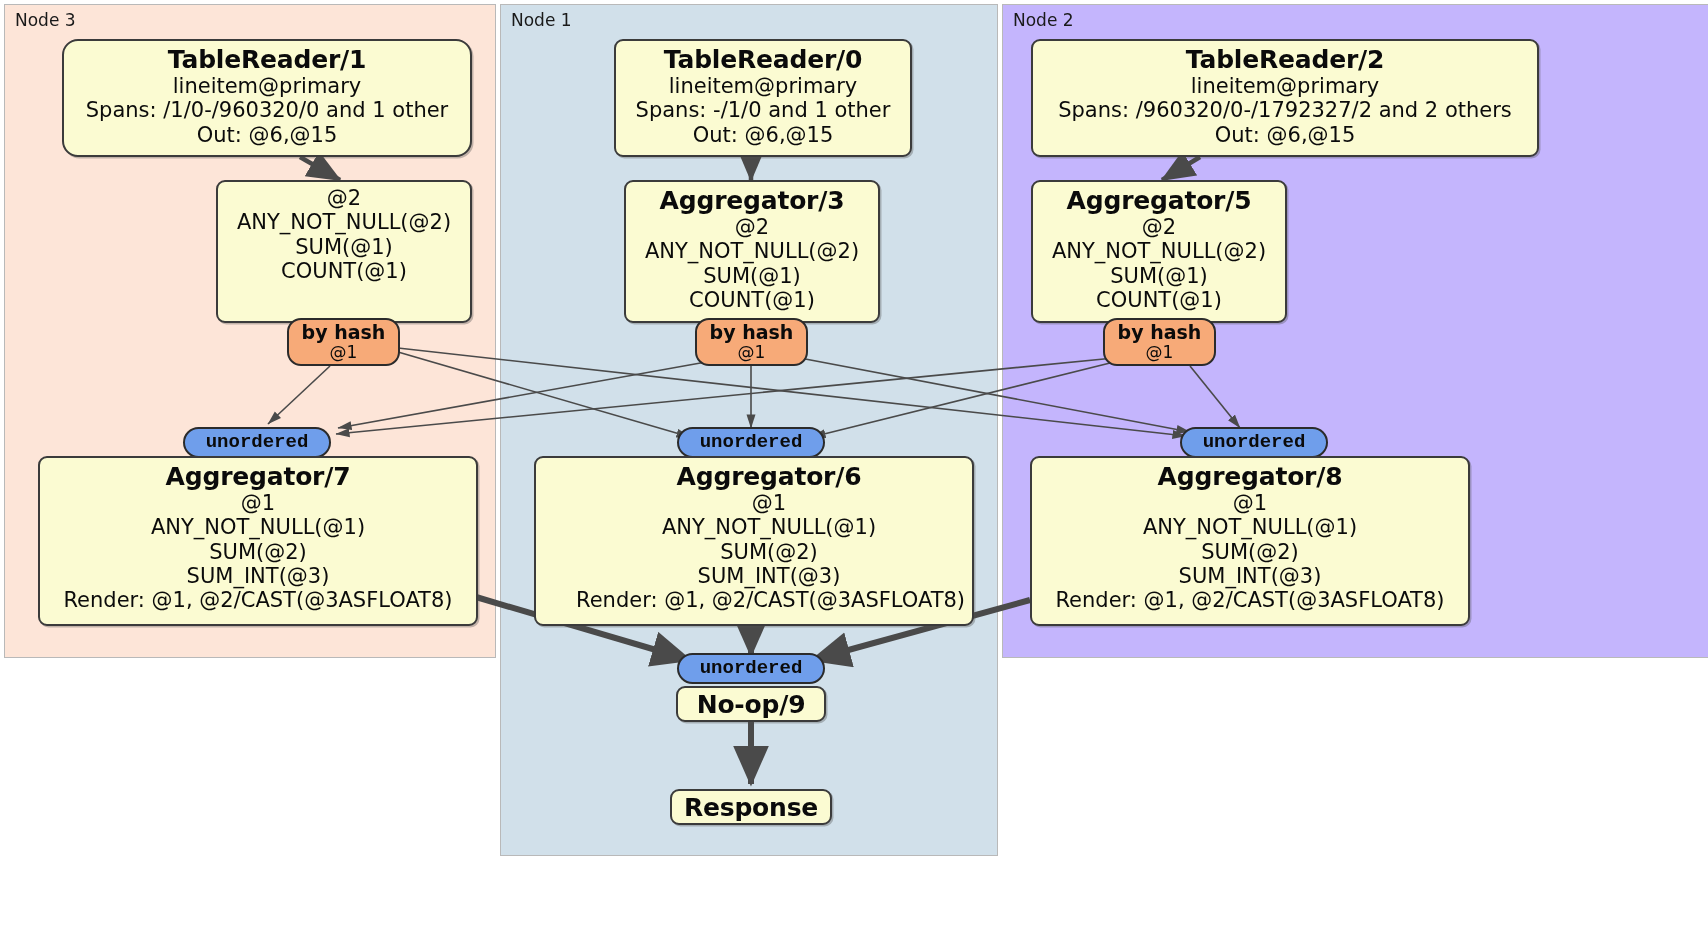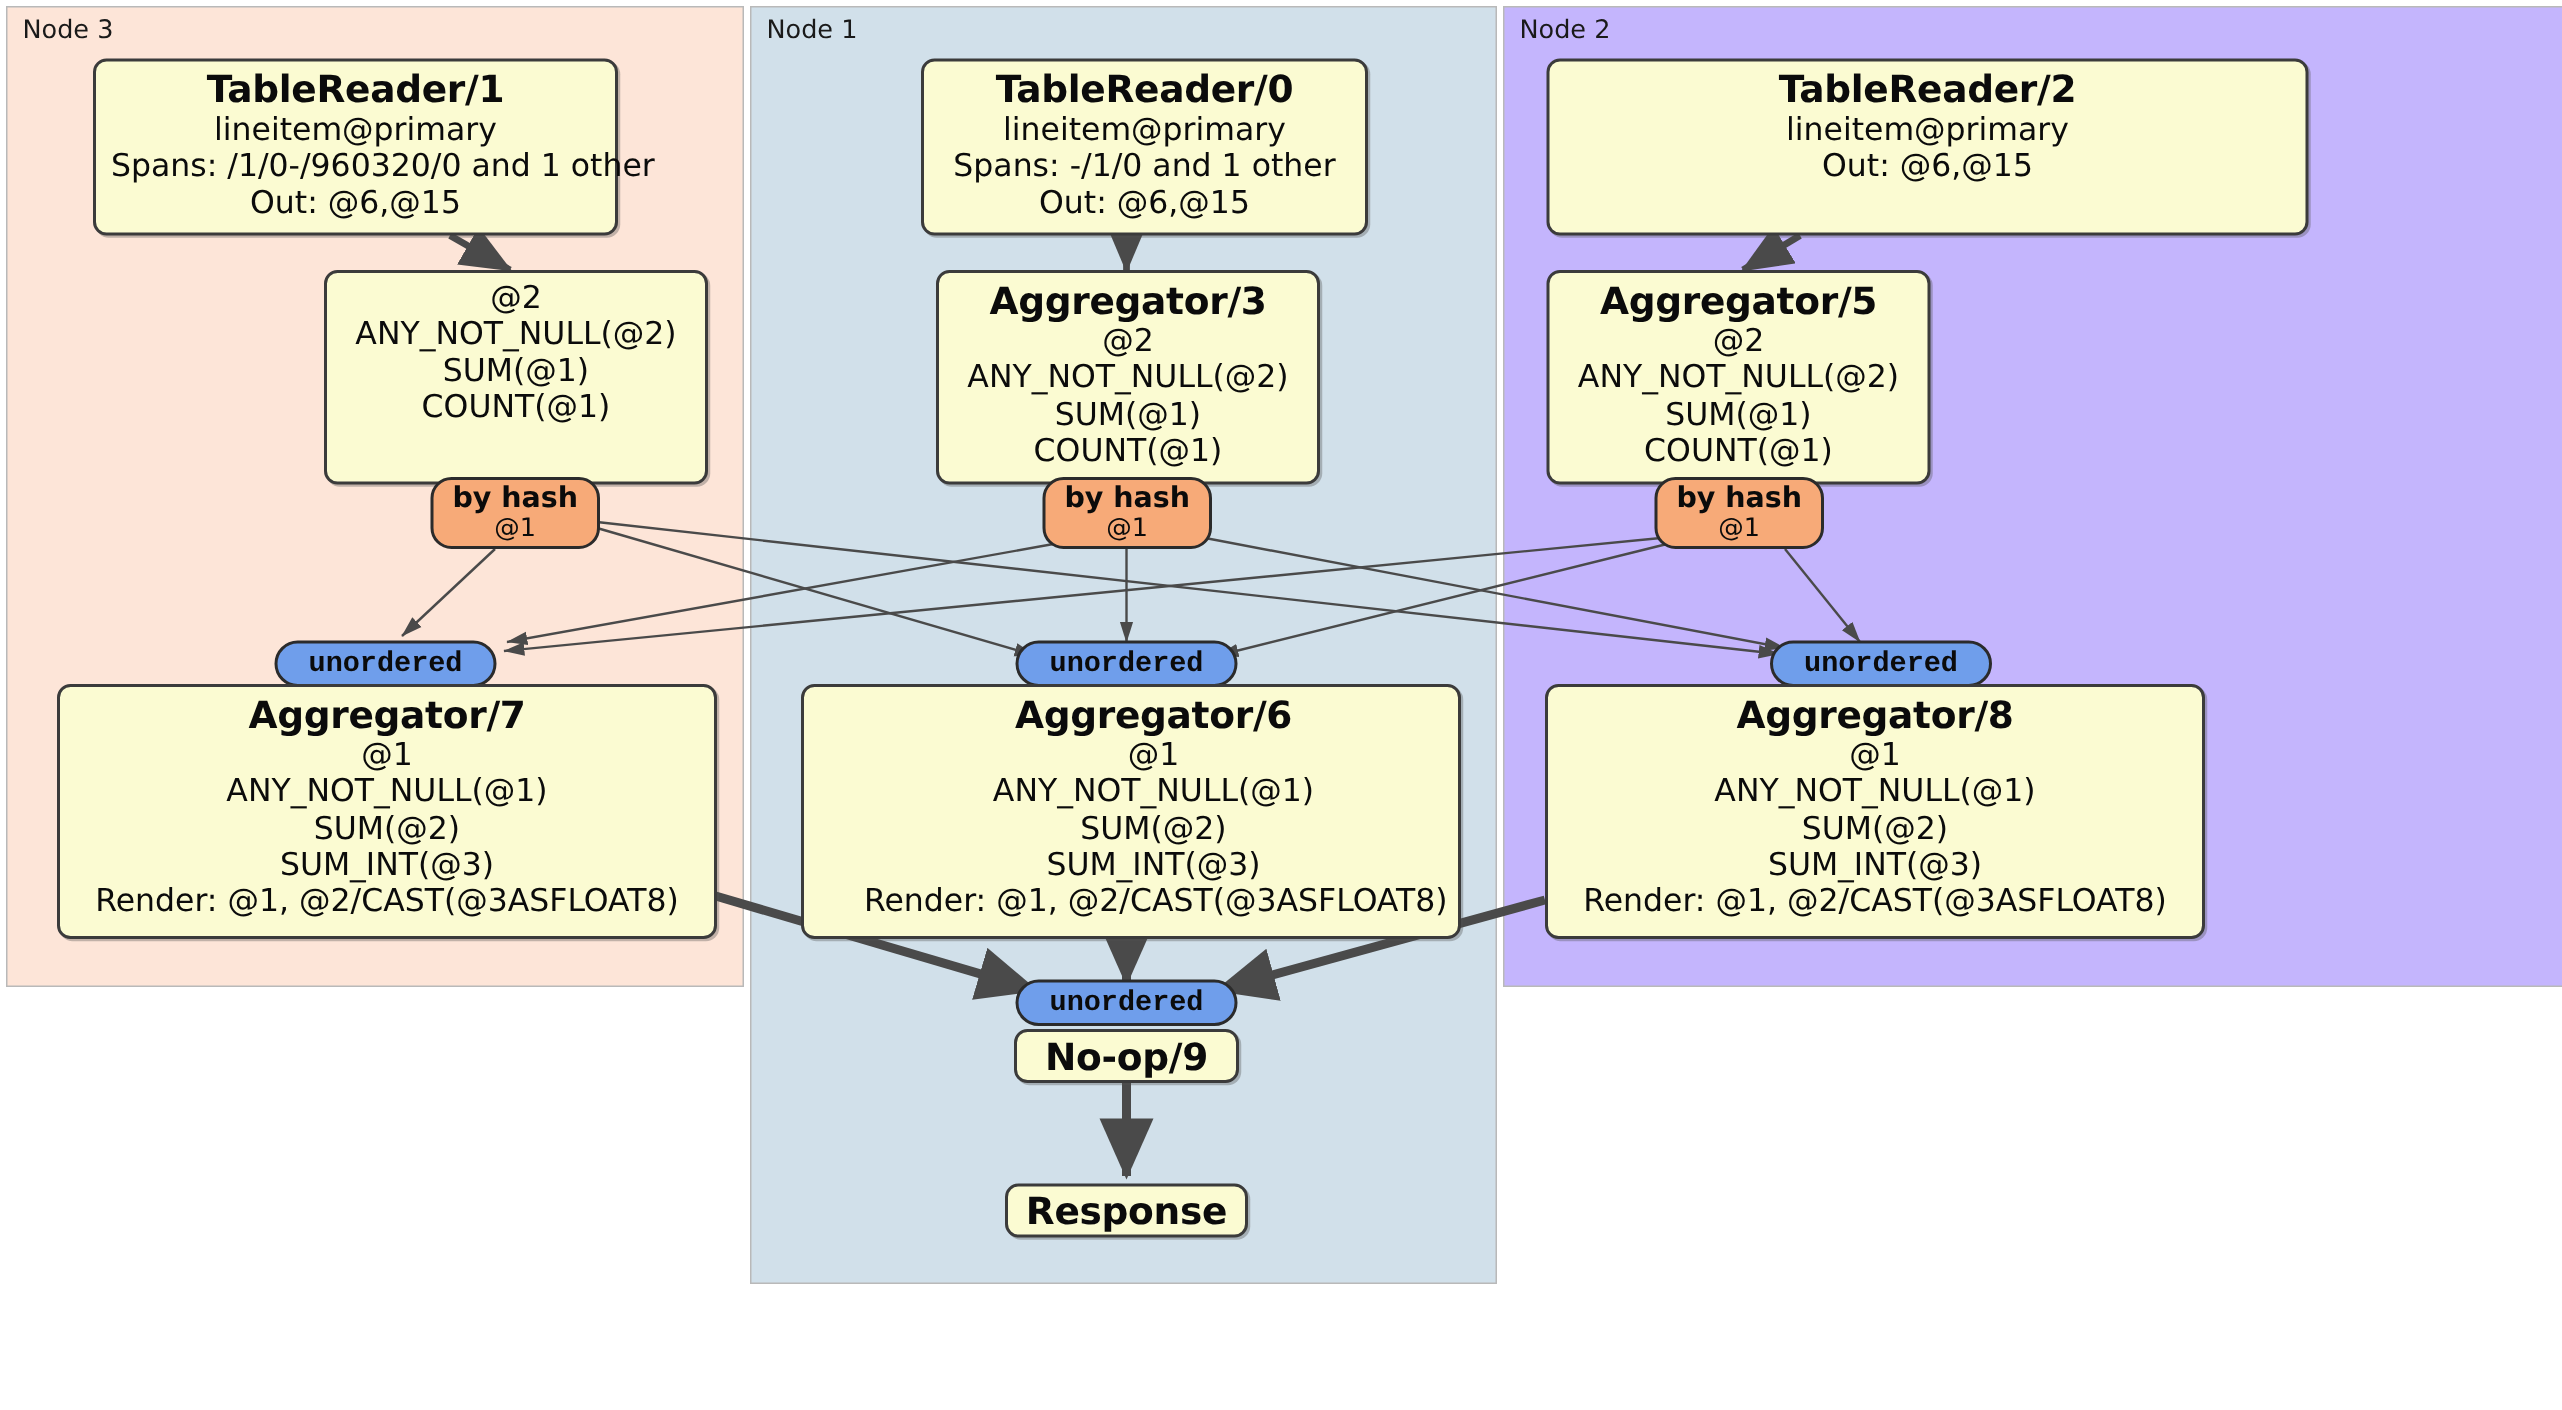--- a/index.html
+++ b/index.html
@@ -150,37 +150,38 @@
 
     <path d="M476,597 L690,660" stroke="#4a4a4a" stroke-width="6" fill="none" marker-end="url(#ahbig)"></path>
 
     <path d="M751,624 L751,655" stroke="#4a4a4a" stroke-width="6" fill="none" marker-end="url(#ahbig)"></path>
 
     <path d="M1030,600 L812,660" stroke="#4a4a4a" stroke-width="6" fill="none" marker-end="url(#ahbig)"></path>
 
     <path d="M751,722 L751,784" stroke="#4a4a4a" stroke-width="6" fill="none" marker-end="url(#ahbig)"></path>
   </svg>
 
-  <div class="proc" style="left:62px; top:39px; width:350px; height:118px;">
+  <div class="proc" style="left:62px; top:39px; width:410px; height:118px;border-radius:16px;">
     <div class="ptitle">TableReader/1</div>
     <div class="pline">lineitem@primary</div>
     <div class="pline">Spans: /1/0-/960320/0 and 1 other</div>
     <div class="pline">Out: @6,@15</div>
   </div>
 
   <div class="proc" style="left:602px; top:39px; width:298px; height:118px;margin-left:12px;">
     <div class="ptitle">TableReader/0</div>
     <div class="pline">lineitem@primary</div>
     <div class="pline">Spans: -/1/0 and 1 other</div>
     <div class="pline">Out: @6,@15</div>
   </div>
 
   <div class="proc" style="left:1031px; top:39px; width:508px; height:118px;">
     <div class="ptitle">TableReader/2</div>
     <div class="pline">lineitem@primary</div>
+    <div class="pline">Spans: /960320/0-/1792327/2 and 2 others</div>
     <div class="pline">Out: @6,@15</div>
   </div>
 
   <div class="proc" style="left:216px; top:180px; width:256px; height:143px;">
     <div class="pline">@2</div>
     <div class="pline">ANY_NOT_NULL(@2)</div>
     <div class="pline">SUM(@1)</div>
     <div class="pline">COUNT(@1)</div>
   </div>
 

